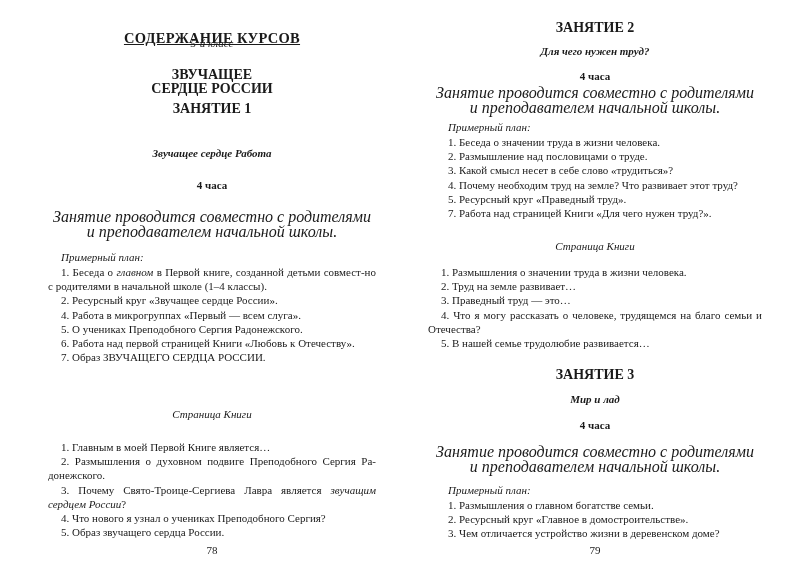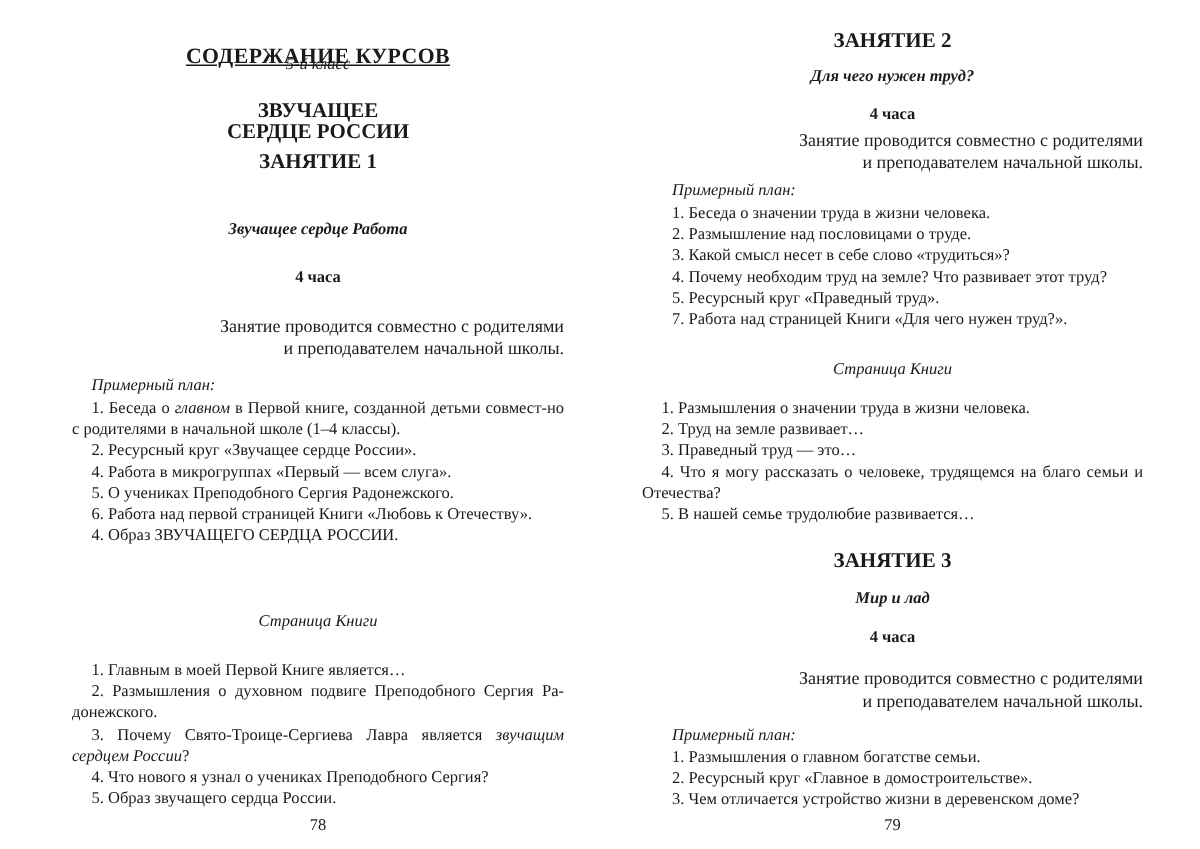--- a/index.html
+++ b/index.html
@@ -9,21 +9,21 @@
   .page.left { left:48px; width:328px; }
   .page.right { left:428px; width:334px; }
   .abs { position:absolute; left:0; right:0; }
   .c { text-align:center; }
   .h1 { font-weight:bold; font-size:14.5px; letter-spacing:0.3px; }
   .sub { font-style:italic; font-size:11px; }
   .h2 { font-weight:bold; font-size:14px; line-height:17px; }
   .lesson { font-weight:bold; font-size:14px; }
   .ltitle { font-style:italic; font-weight:bold; font-size:11px; }
   .hours { font-weight:bold; font-size:11px; }
-  .note { font-size:12px; line-height:14.5px;text-align:right; }
+  .note { font-style:italic; font-size:16px; line-height:14.5px; }
   .plan-h { font-style:italic; font-size:11px; }
   .ul { font-size:11px; line-height:14.2px; }
   .ul .li { text-indent:13px; text-align:justify; }
   .ul.nindent .li { text-indent:0; padding-left:0; }
   .pg { font-size:11px; text-align:center; }
   .sect { font-style:italic; font-size:11px; text-align:center; }
   i { font-style:italic; }
 </style>
 </head>
 <body>
@@ -40,21 +40,21 @@
     <div>Занятие проводится совместно с родителями</div>
     <div>и преподавателем начальной школы.</div>
   </div>
   <div class="abs plan-h" style="top:251px; left:13px;">Примерный план:</div>
   <div class="abs ul" style="top:265px;">
     <div class="li"><span>1. Беседа о </span><i>главном</i><span> в Первой книге, созданной детьми совмест-но с родителями в начальной школе (1–4 классы).</span></div>
     <div class="li">2. Ресурсный круг «Звучащее сердце России».</div>
     <div class="li">4. Работа в микрогруппах «Первый — всем слуга».</div>
     <div class="li">5. О учениках Преподобного Сергия Радонежского.</div>
     <div class="li">6. Работа над первой страницей Книги «Любовь к Отечеству».</div>
-    <div class="li">4. Образ ЗВУЧАЩЕГО СЕРДЦА РОССИИ.</div>
+    <div class="li">7. Образ ЗВУЧАЩЕГО СЕРДЦА РОССИИ.</div>
   </div>
   <div class="abs sect" style="top:408px;">Страница Книги</div>
   <div class="abs ul" style="top:440px;">
     <div class="li">1. Главным в моей Первой Книге является…</div>
     <div class="li">2. Размышления о духовном подвиге Преподобного Сергия Ра-донежского.</div>
     <div class="li"><span>3. Почему Свято-Троице-Сергиева Лавра является </span><i>звучащим сердцем России</i><span>?</span></div>
     <div class="li">4. Что нового я узнал о учениках Преподобного Сергия?</div>
     <div class="li">5. Образ звучащего сердца России.</div>
   </div>
   <div class="abs pg" style="top:544px;">78</div>

